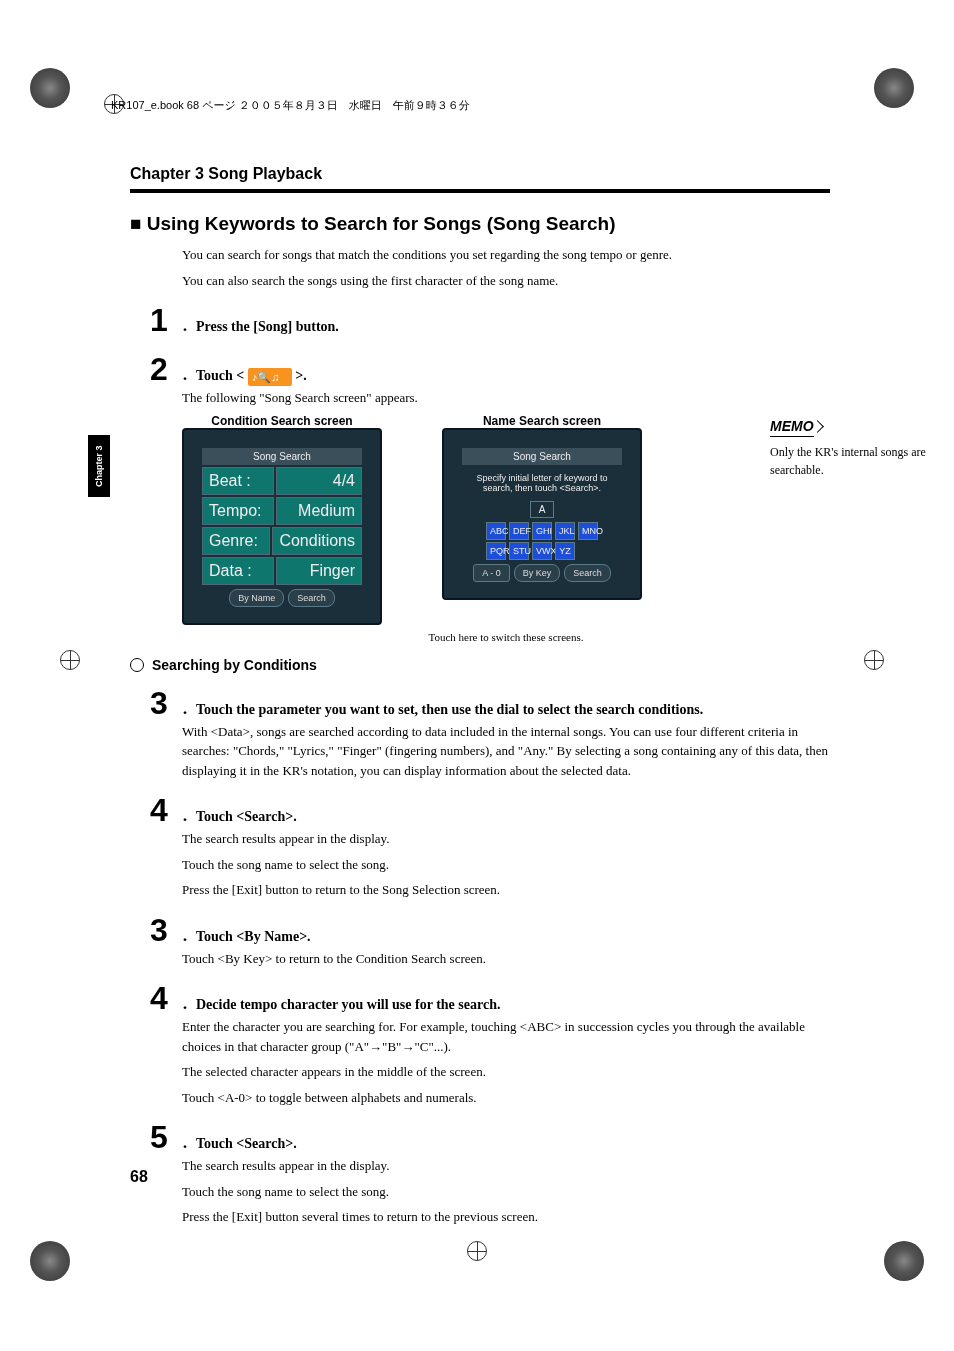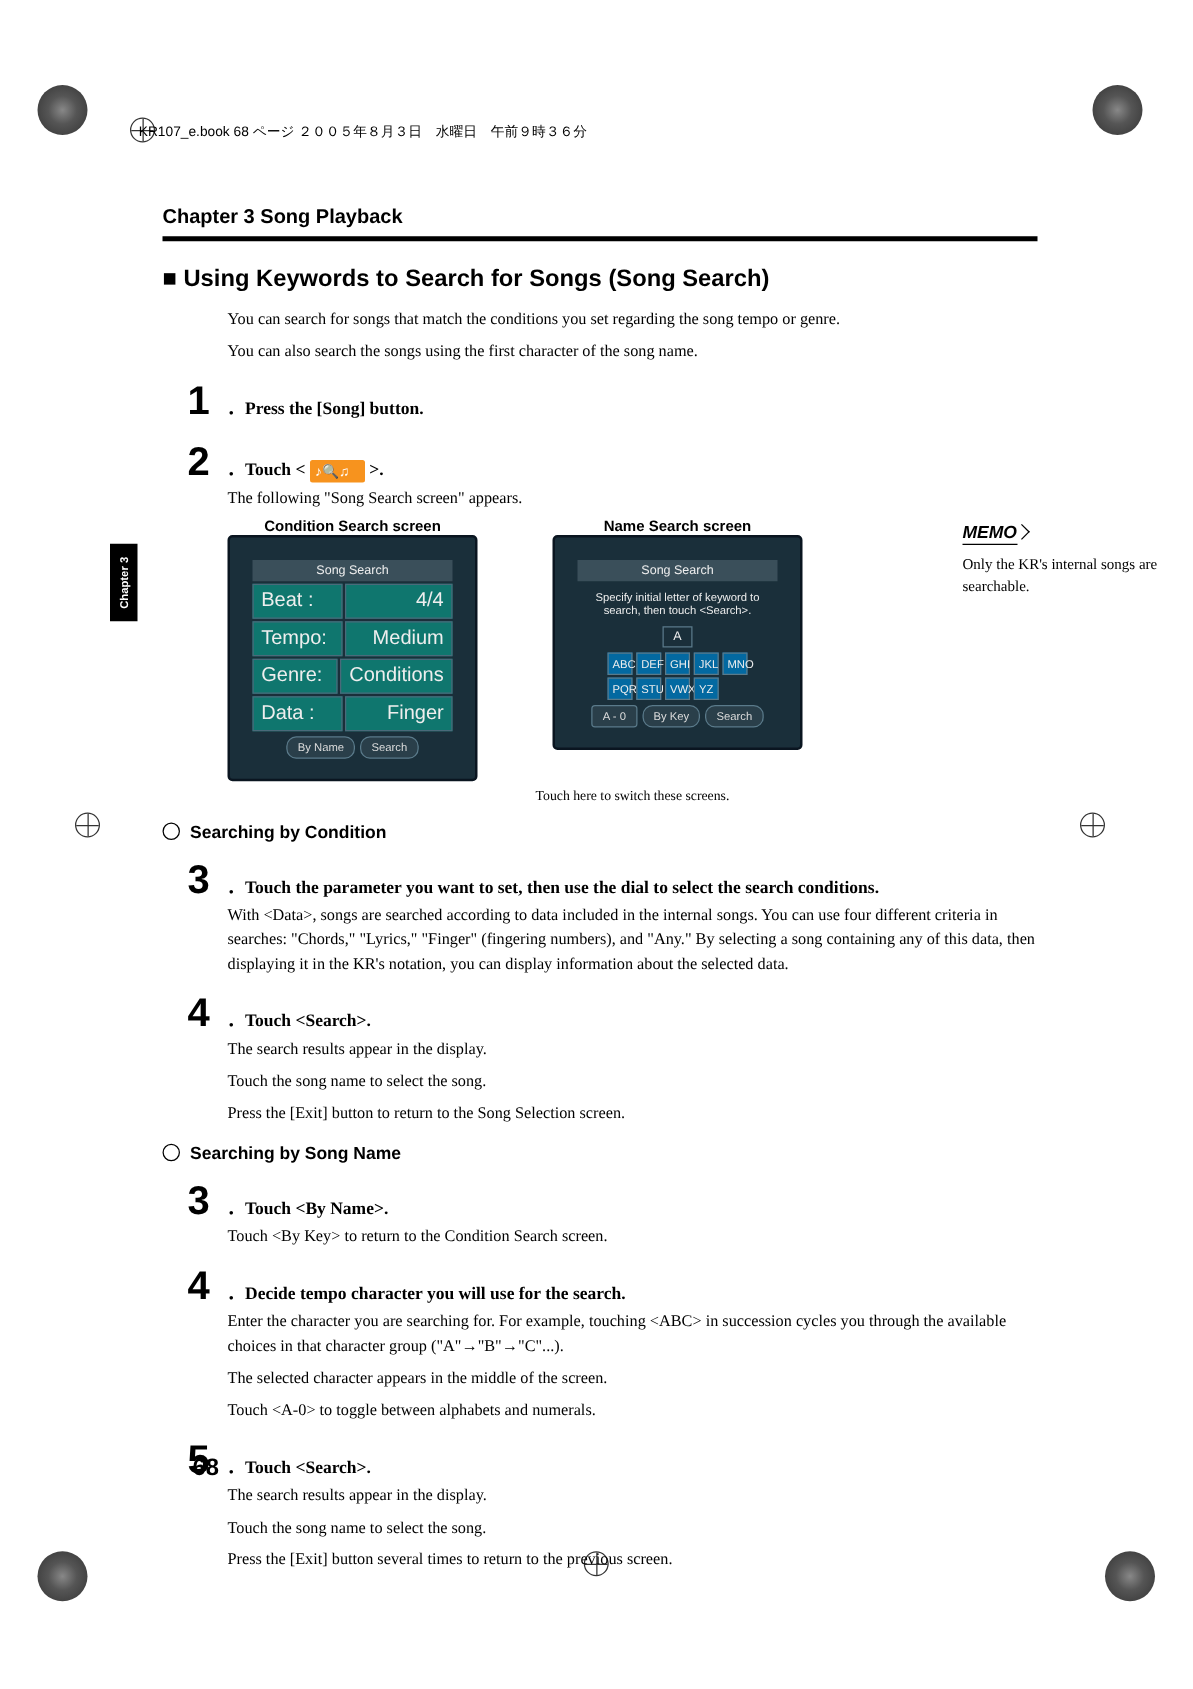--- a/index.html
+++ b/index.html
@@ -48,36 +48,36 @@
     .screen-title-bar { background: #3a4f5a; text-align: center; padding: 3px; margin: 2px; font-size: 10px; }
     .screen-row { display: flex; gap: 2px; margin: 2px; }
     .screen-cell { background: #0f766e; border: 1px solid #4a6a7a; padding: 4px 6px; flex: 1; font-size: 16px; }
     .screen-cell.label-cell { flex: 0.8; }
     .screen-cell.value-cell { text-align: right; }
     .screen-btn { background: #2a3f4a; border: 1px solid #5a7a8a; border-radius: 8px; padding: 3px 8px; font-size: 9px; color: #ddd; }
     .screen-btn-row { display: flex; justify-content: center; gap: 4px; margin-top: 4px; }
     .screen-info { text-align: center; padding: 6px; font-size: 9px; }
     .screen-letter { display: inline-block; border: 1px solid #5a7a8a; padding: 2px 8px; margin: 2px; }
     .key-row { display: flex; justify-content: center; gap: 3px; margin: 2px; }
-    .key-btn { background: #0369a1; border: 1px solid #5a7a8a; padding: 3px; width: 20px; text-align: center; font-size: 9px; }
+    .key-btn { background: #1d4ed8; border: 1px solid #5a7a8a; padding: 3px; width: 20px; text-align: center; font-size: 9px; }
     
     .switch-note { font-size: 11px; text-align: center; margin-top: 6px; margin-left: 52px; }
     
     .subsection { display: flex; align-items: center; gap: 8px; margin-top: 14px; }
     .sub-circle { width: 14px; height: 14px; border: 1.5px solid #000; border-radius: 50%; display: inline-block; }
     .sub-title { font-family: Arial, sans-serif; font-weight: bold; font-size: 14px; }
     
     .chapter-tab { position: absolute; left: 88px; top: 435px; width: 22px; height: 62px; background: #000; color: #fff; writing-mode: vertical-rl; transform: rotate(180deg); font-family: Arial, sans-serif; font-size: 9px; font-weight: bold; text-align: center; display: flex; align-items: center; justify-content: center; }
     
     .memo-box { position: absolute; top: 252px; left: 640px; width: 160px; }
     .memo-label { font-family: Arial, sans-serif; font-weight: bold; font-style: italic; font-size: 14px; border-bottom: 1px solid #000; padding-bottom: 2px; display: inline-block; position: relative; }
     .memo-label::after { content: ''; position: absolute; right: -8px; top: 4px; width: 8px; height: 8px; border: 1.5px solid #000; border-left: none; border-bottom: none; transform: rotate(45deg); }
     .memo-text { font-size: 12px; margin-top: 6px; line-height: 1.5; }
     
-    .page-num { position: absolute; bottom: 165px; left: 130px; font-family: Arial, sans-serif; font-weight: bold; font-size: 19px; margin-left: 24px; }
+    .page-num { position: absolute; bottom: 165px; left: 130px; font-family: Arial, sans-serif; font-weight: bold; font-size: 16px; }
     
     .bottom-crosshair { position: absolute; bottom: 90px; left: 50%; transform: translateX(-50%); }
     .top-crosshair-arrow { position: absolute; top: 94px; left: 104px; }
   </style>
 </head>
 <body>
 
 <div class="crosshair circled top-crosshair-arrow"></div>
 <div class="print-text">KR107_e.book  68 ページ  ２００５年８月３日　水曜日　午前９時３６分</div>
 <div class="corner-reg corner-tl">
@@ -186,41 +186,37 @@
           <div class="screen-btn">By Key</div>
           <div class="screen-btn">Search</div>
         </div>
       </div>
     </div>
   </div>
   <div class="switch-note">Touch here to switch these screens.</div>
 
   <div class="subsection">
     <span class="sub-circle"></span>
-    <span class="sub-title">Searching by Condition</span>
+    <span class="sub-title">Searching by Conditions</span>
   </div>
   <div class="step">
     <span class="step-num">3</span>
       <span class="step-dot">.</span>
     <span class="step-text" style="line-height:1.6">Touch the parameter you want to set, then use the dial to select the search conditions.</span>
   </div>
   <div class="body-text">With &lt;Data&gt;, songs are searched according to data included in the internal songs. You can use four different criteria in searches: "Chords," "Lyrics," "Finger" (fingering numbers), and "Any." By selecting a song containing any of this data, then displaying it in the KR's notation, you can display information about the selected data.</div>
   <div class="step">
     <span class="step-num">4</span>
       <span class="step-dot">.</span>
     <span class="step-text">Touch &lt;Search&gt;.</span>
   </div>
   <div class="body-text">The search results appear in the display.</div>
   <div class="body-text">Touch the song name to select the song.</div>
   <div class="body-text">Press the [Exit] button to return to the Song Selection screen.</div>
 
-  <div class="subsection">
-    <span class="sub-circle"></span>
-    <span class="sub-title">Searching by Song Name</span>
-  </div>
   <div class="step">
     <span class="step-num">3</span>
       <span class="step-dot">.</span>
     <span class="step-text">Touch &lt;By Name&gt;.</span>
   </div>
   <div class="body-text">Touch &lt;By Key&gt; to return to the Condition Search screen.</div>
   <div class="step">
     <span class="step-num">4</span>
       <span class="step-dot">.</span>
     <span class="step-text">Decide tempo character you will use for the search.</span>

